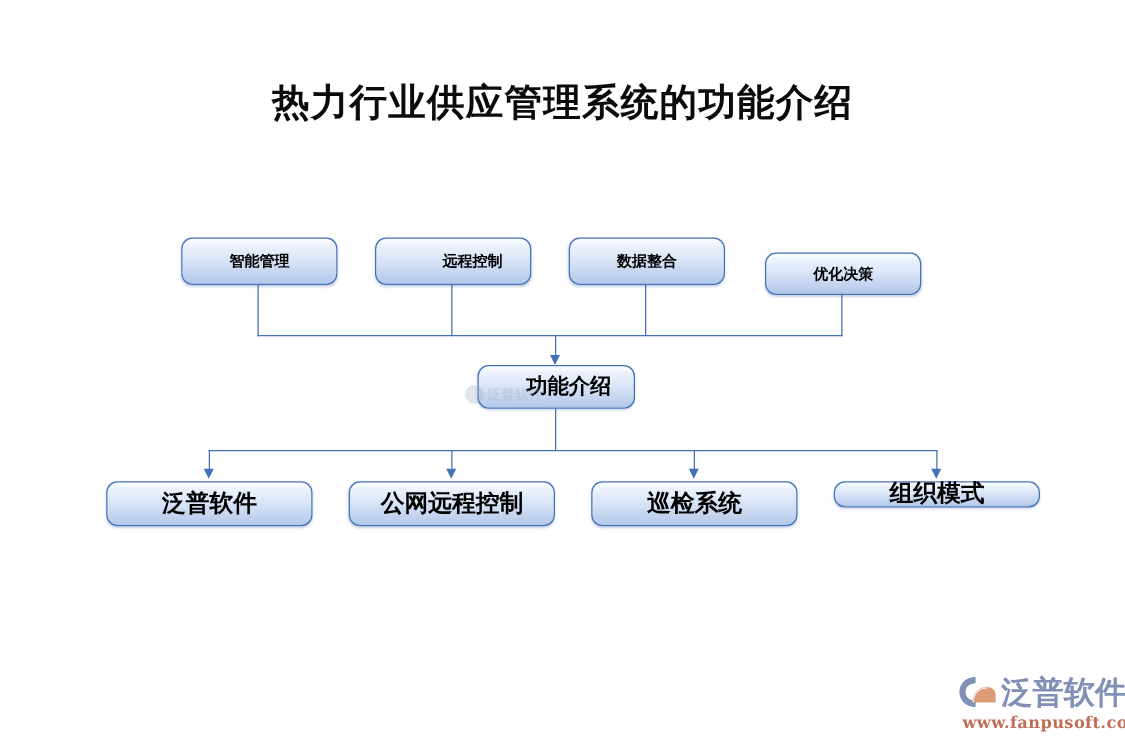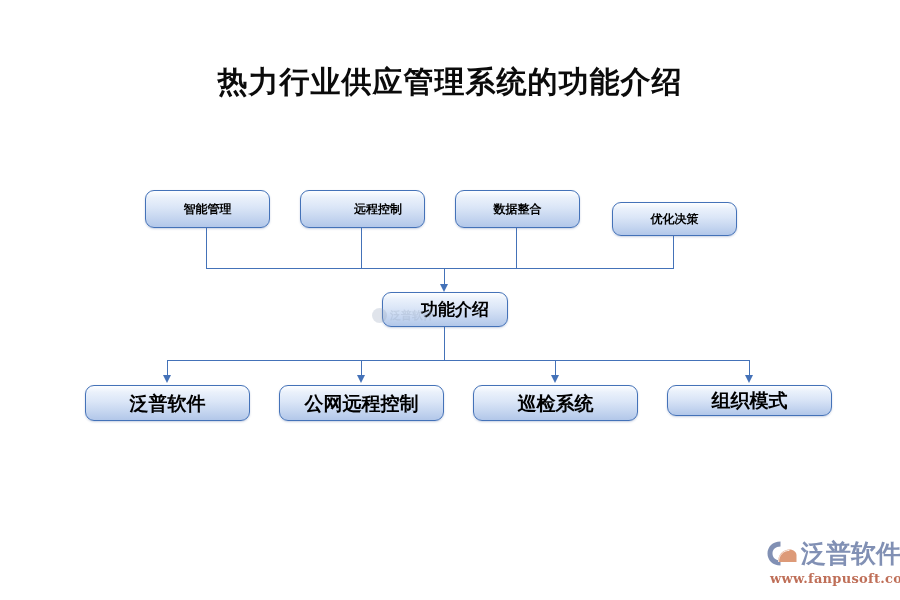--- a/index.html
+++ b/index.html
@@ -204,21 +204,21 @@
 
   <div class="node bot" style="left:85px; top:385px; width:165px; height:36px;">
     <span>泛普软件</span>
   </div>
   <div class="node bot" style="left:279px; top:385px; width:165px; height:36px;">
     <span>公网远程控制</span>
   </div>
   <div class="node bot" style="left:473px; top:385px; width:165px; height:36px;align-items:center;">
     <span>巡检系统</span>
   </div>
-  <div class="node bot" style="left:667px; top:385px; width:165px; height:31px;">
+  <div class="node bot" style="left:667px; top:385px; width:165px; height:21px;">
     <span>组织模式</span>
   </div>
 
   <div class="logo">
     <div class="logo-row">
       <div class="logo-mark">
         <svg width="32" height="30" viewBox="0 0 32 30" xmlns="http://www.w3.org/2000/svg">
 
           <path d="M14.5 3.5 C6.5 3.5 1.5 9 1.5 15.5 C1.5 22 6.5 27.5 14.5 27.5
                    L14.5 22.5 C9.5 22.5 6.5 19.5 6.5 15.5 C6.5 11.5 9.5 8.5 14.5 8.5 Z" fill="#8190b4"></path>

